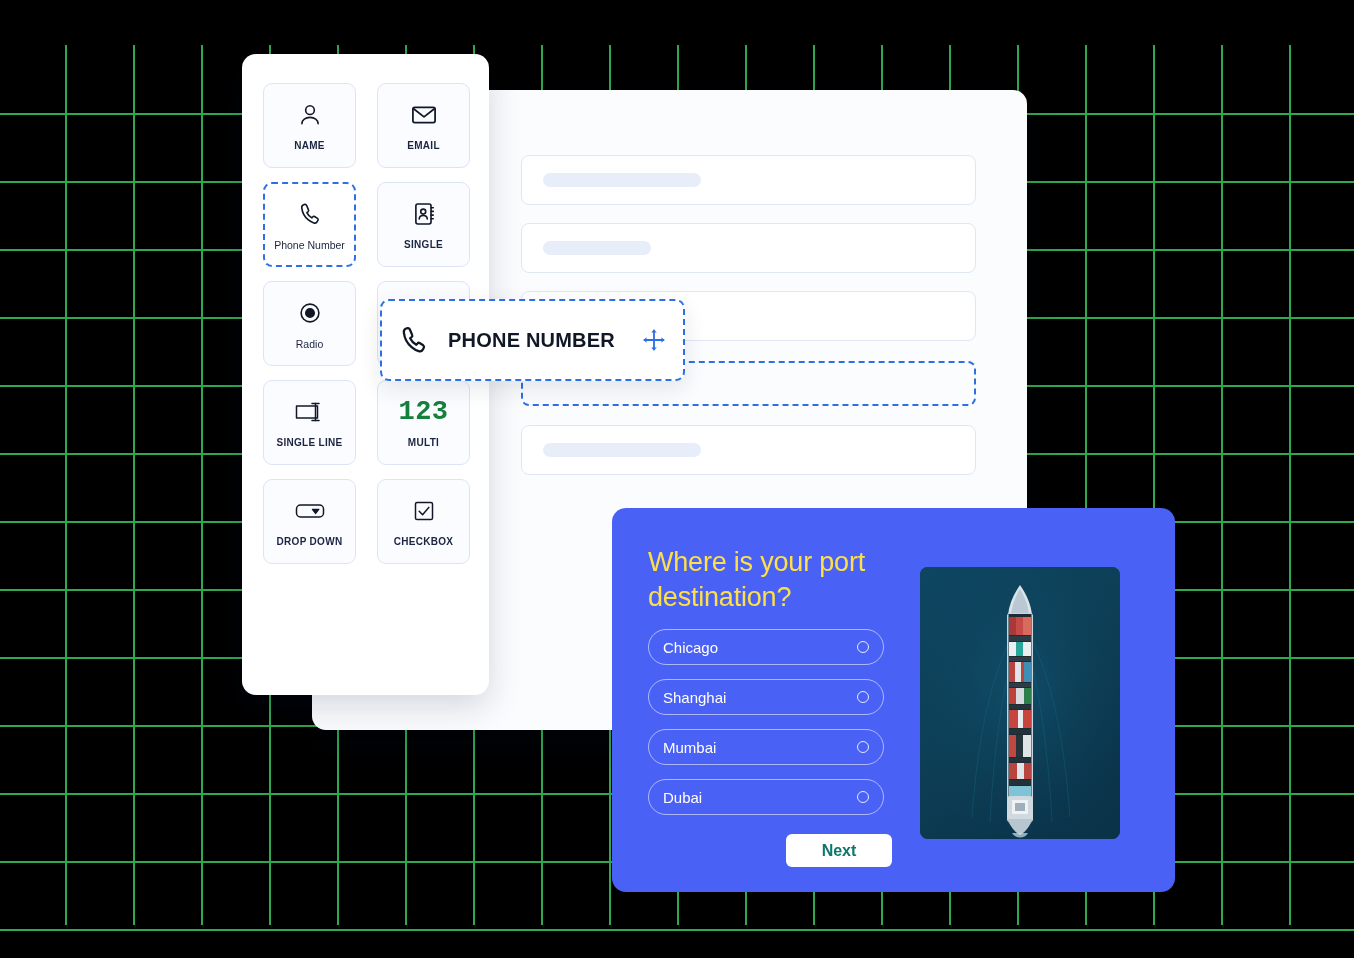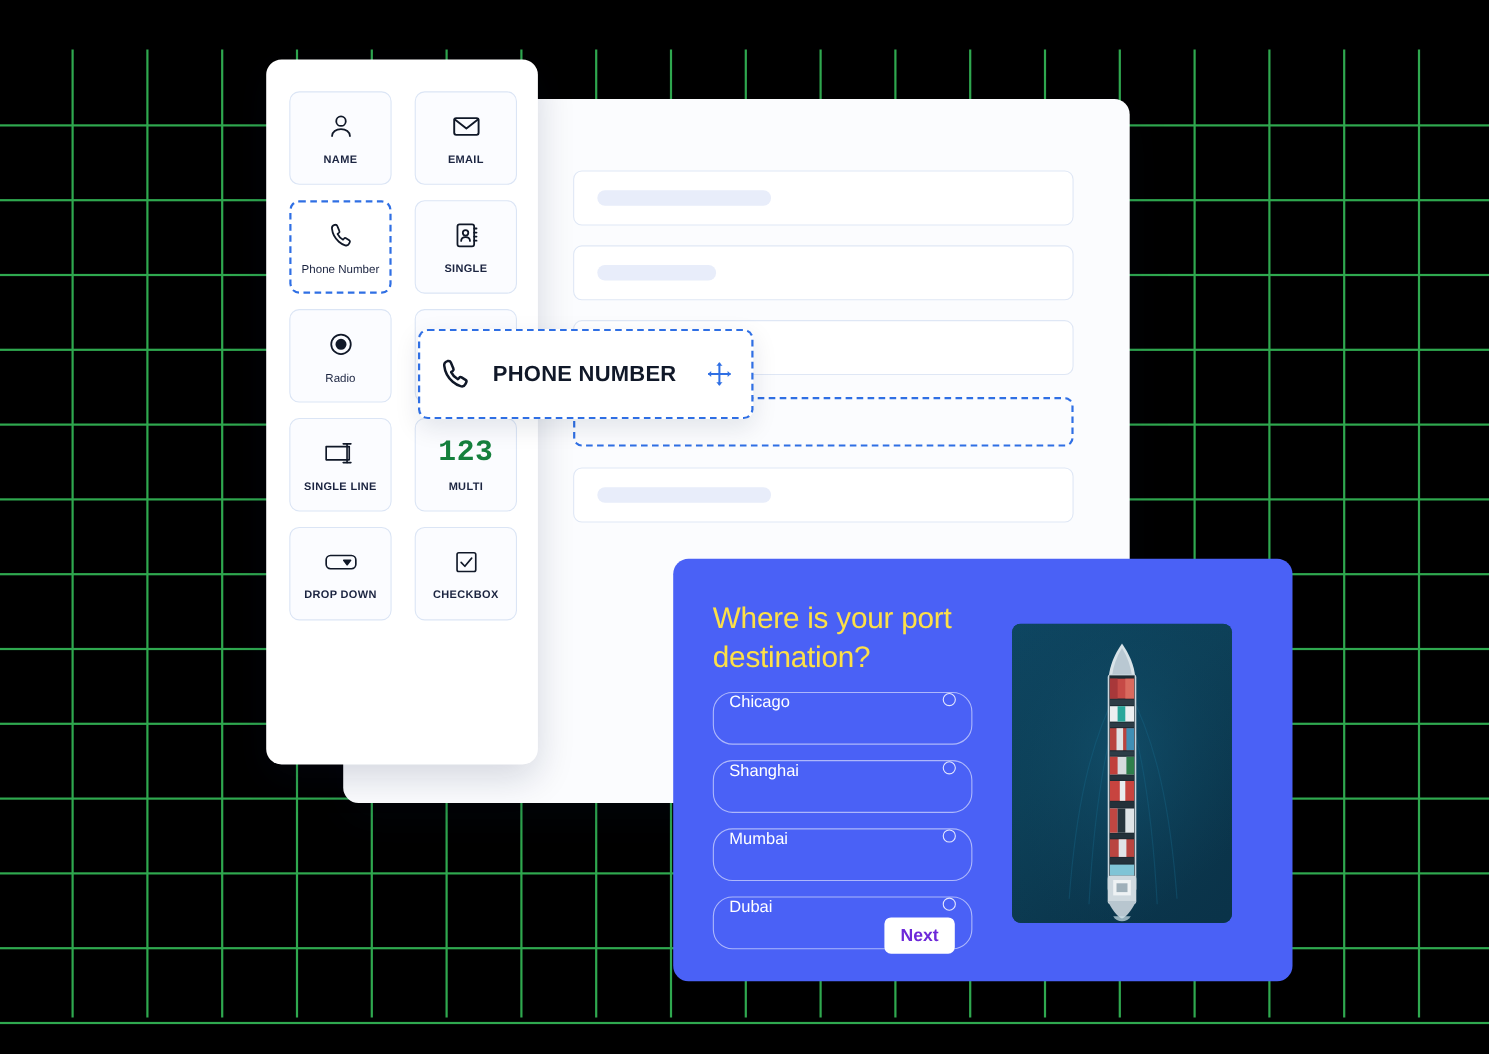--- a/index.html
+++ b/index.html
@@ -76,33 +76,33 @@
     position: absolute; left: 612px; top: 508px; width: 563px; height: 384px;
     background: #4a61f6; border-radius: 14px;
   }
   #survey-q {
     position: absolute; left: 36px; top: 37px; width: 270px;
     color: #fde047; font-size: 27px; font-weight: 400; line-height: 1.28;
     letter-spacing: -.2px;
   }
   .opt-list { position: absolute; left: 36px; top: 121px; width: 236px; }
   .opt {
-    height: 48px; border: 1px solid rgba(255,255,255,.55); border-radius: 18px;
-    display: flex; padding: 0 14px; margin-bottom: 14px;
+    height: 36px; border: 1px solid rgba(255,255,255,.55); border-radius: 18px;
+    display: flex; align-items: center; padding: 0 14px; margin-bottom: 14px;
   }
   .opt-text { flex: 1; color: #ffffff; font-size: 15px; font-weight: 500; }
   .opt-radio {
     width: 12px; height: 12px; border: 1.5px solid rgba(255,255,255,.85);
     border-radius: 50%;
   }
   #next-btn {
-    position: absolute; left: 192px; top: 326px; width: 64px; height: 33px;
+    position: absolute; left: 174px; top: 326px; width: 106px; height: 33px;
     background: #ffffff; border: none; border-radius: 6px;
     font-family: "Liberation Sans", sans-serif;
-    font-size: 16px; font-weight: 600; color: #6d28d9; cursor: pointer;
+    font-size: 16px; font-weight: 600; color: #0f766e; cursor: pointer;
   }
   #ship-photo {
     position: absolute; right: 55px; top: 59px; width: 200px; height: 272px;
     border-radius: 8px; overflow: hidden; background: #0d3d5c;
   }
 </style>
 </head>
 <body>
 
 <div id="stage">

